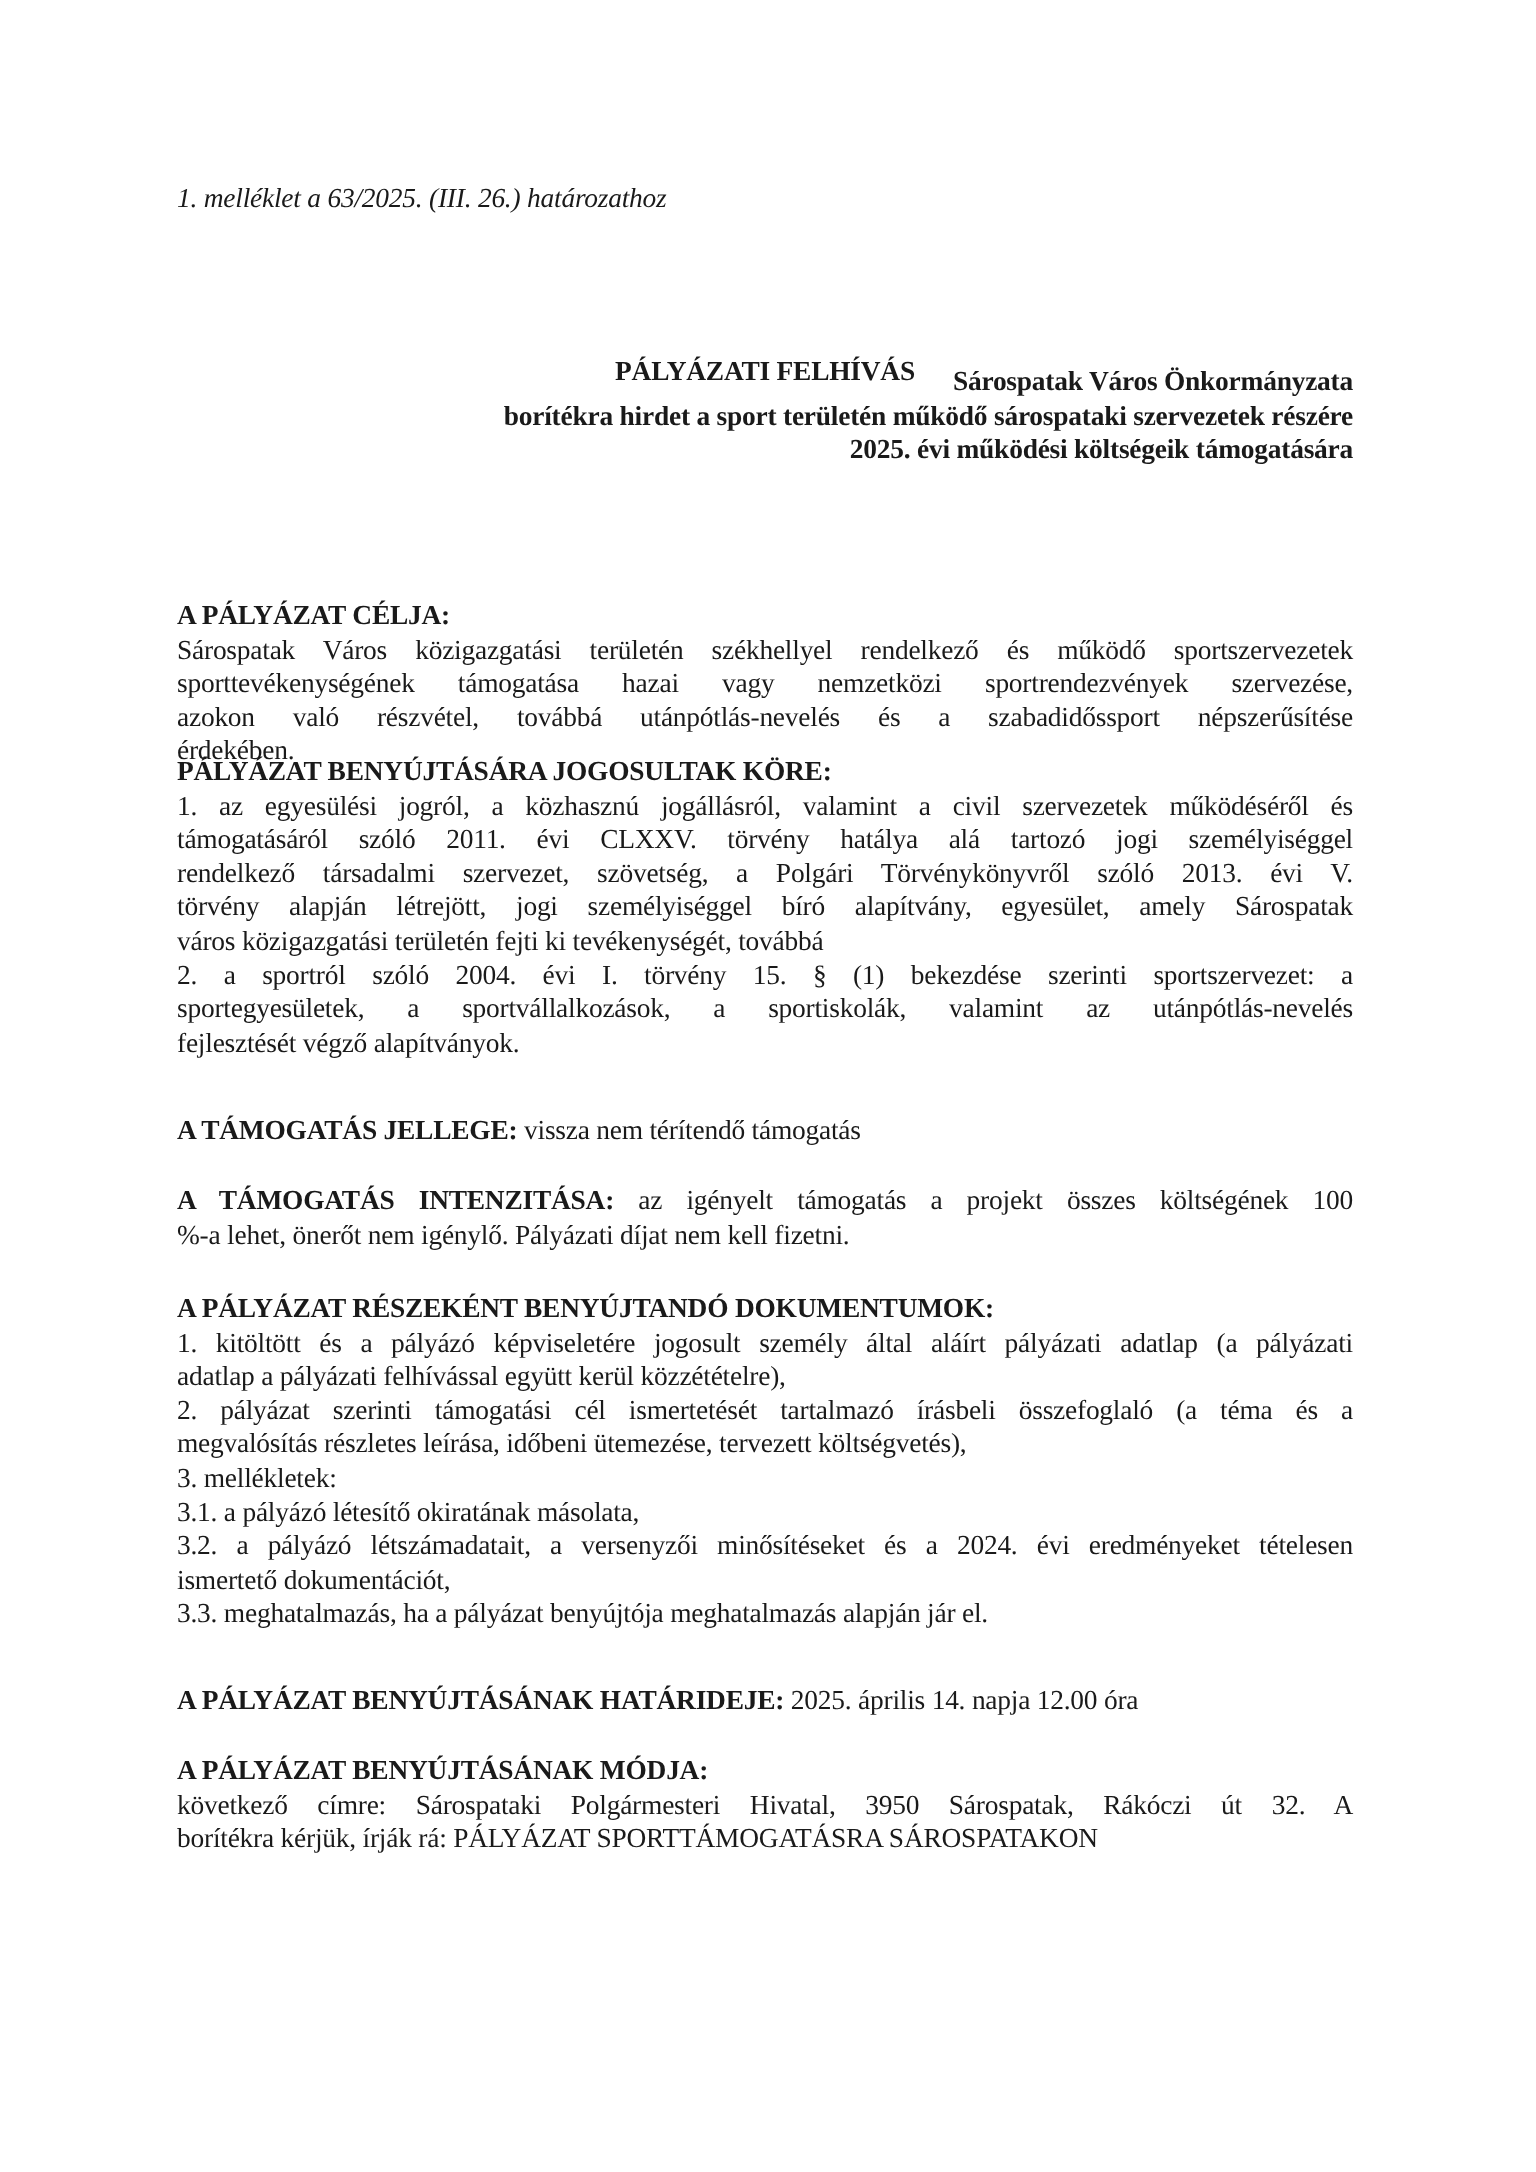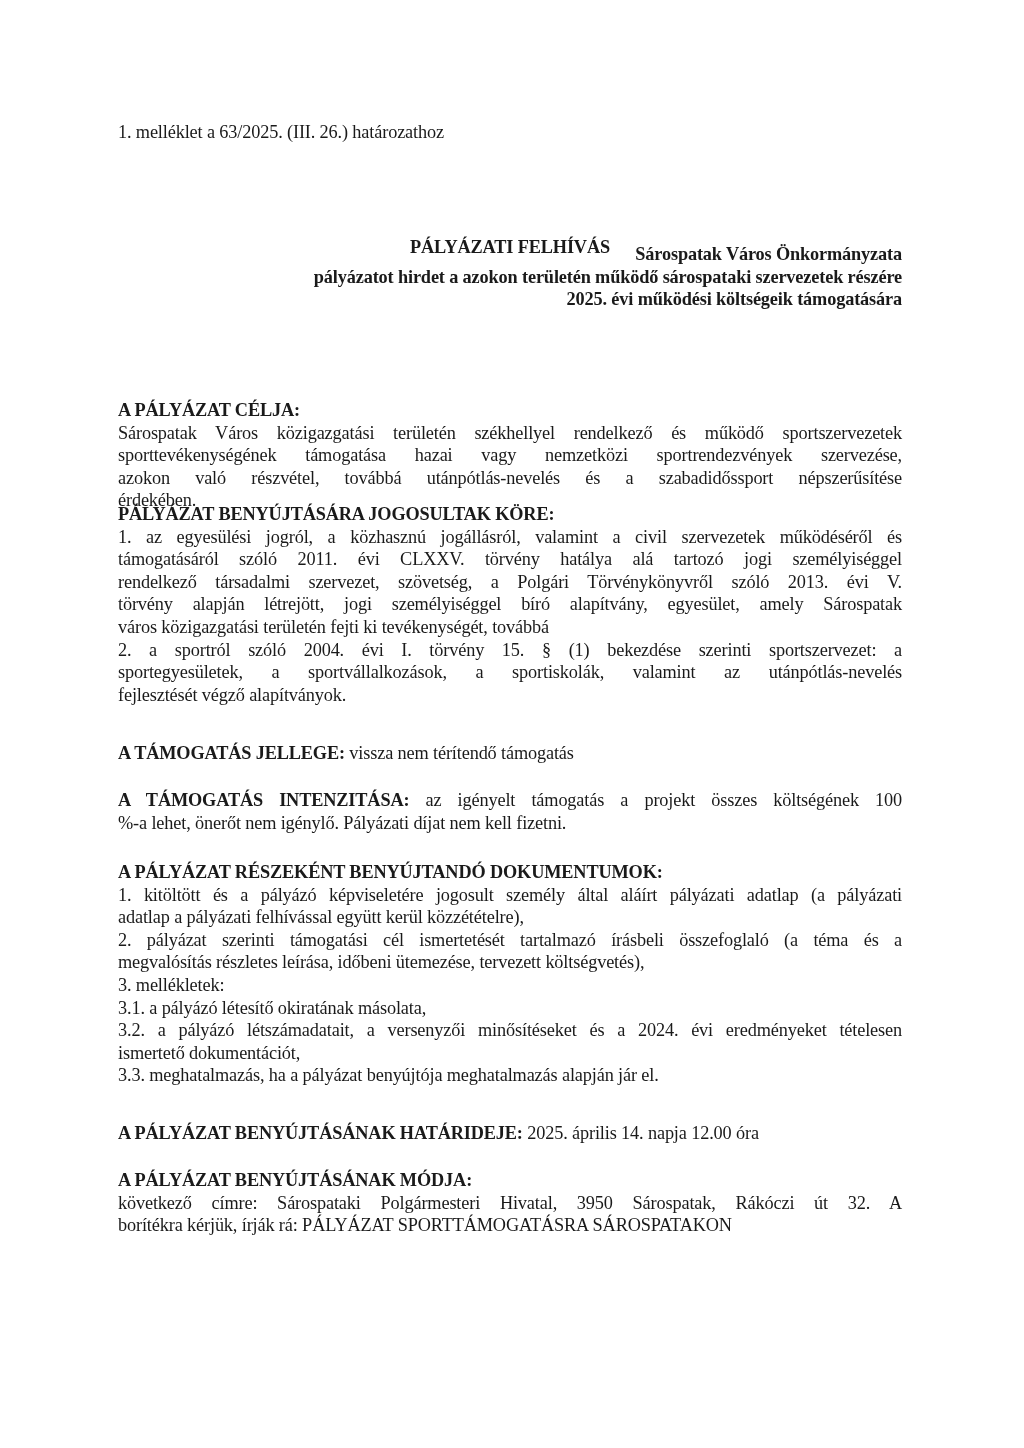--- a/index.html
+++ b/index.html
@@ -12,20 +12,21 @@
       font-family: "Liberation Serif", serif;
       font-size: 18.3px;
       line-height: 22.6px;
       color: #1a1a1a;
       letter-spacing: -0.15px;
     }
     .annex {
       position: absolute;
       top: 121px;
       left: 0;
+      font-style: italic;
       white-space: nowrap;
     }
     .title {
       position: absolute;
       top: 196px;
       left: 0;
       width: 784px;
       text-align: center;
       font-weight: bold;
       margin-top: 40px;
@@ -49,21 +50,21 @@
 <body>
 
 <div class="page">
 
   <div class="annex">1. melléklet a 63/2025. (III. 26.) határozathoz</div>
 
   <div class="title">PÁLYÁZATI FELHÍVÁS</div>
 
   <div class="subtitle">
     <div>Sárospatak Város Önkormányzata</div>
-    <div>pályázatot hirdet a azokon területén működő sárospataki szervezetek részére</div>
+    <div>borítékra hirdet a sport területén működő sárospataki szervezetek részére</div>
     <div>2025. évi működési költségeik támogatására</div>
   </div>
 
   <div class="section" style="top:354px;margin-top:45px;">
     <div class="heading">A PÁLYÁZAT CÉLJA:</div>
     <span class="line justify-last">Sárospatak Város közigazgatási területén székhellyel rendelkező és működő sportszervezetek</span>
     <span class="line justify-last">sporttevékenységének támogatása hazai vagy nemzetközi sportrendezvények szervezése,</span>
     <span class="line justify-last">azokon való részvétel, továbbá utánpótlás-nevelés és a szabadidőssport népszerűsítése</span>
     <span class="line">érdekében.</span>
   </div>

